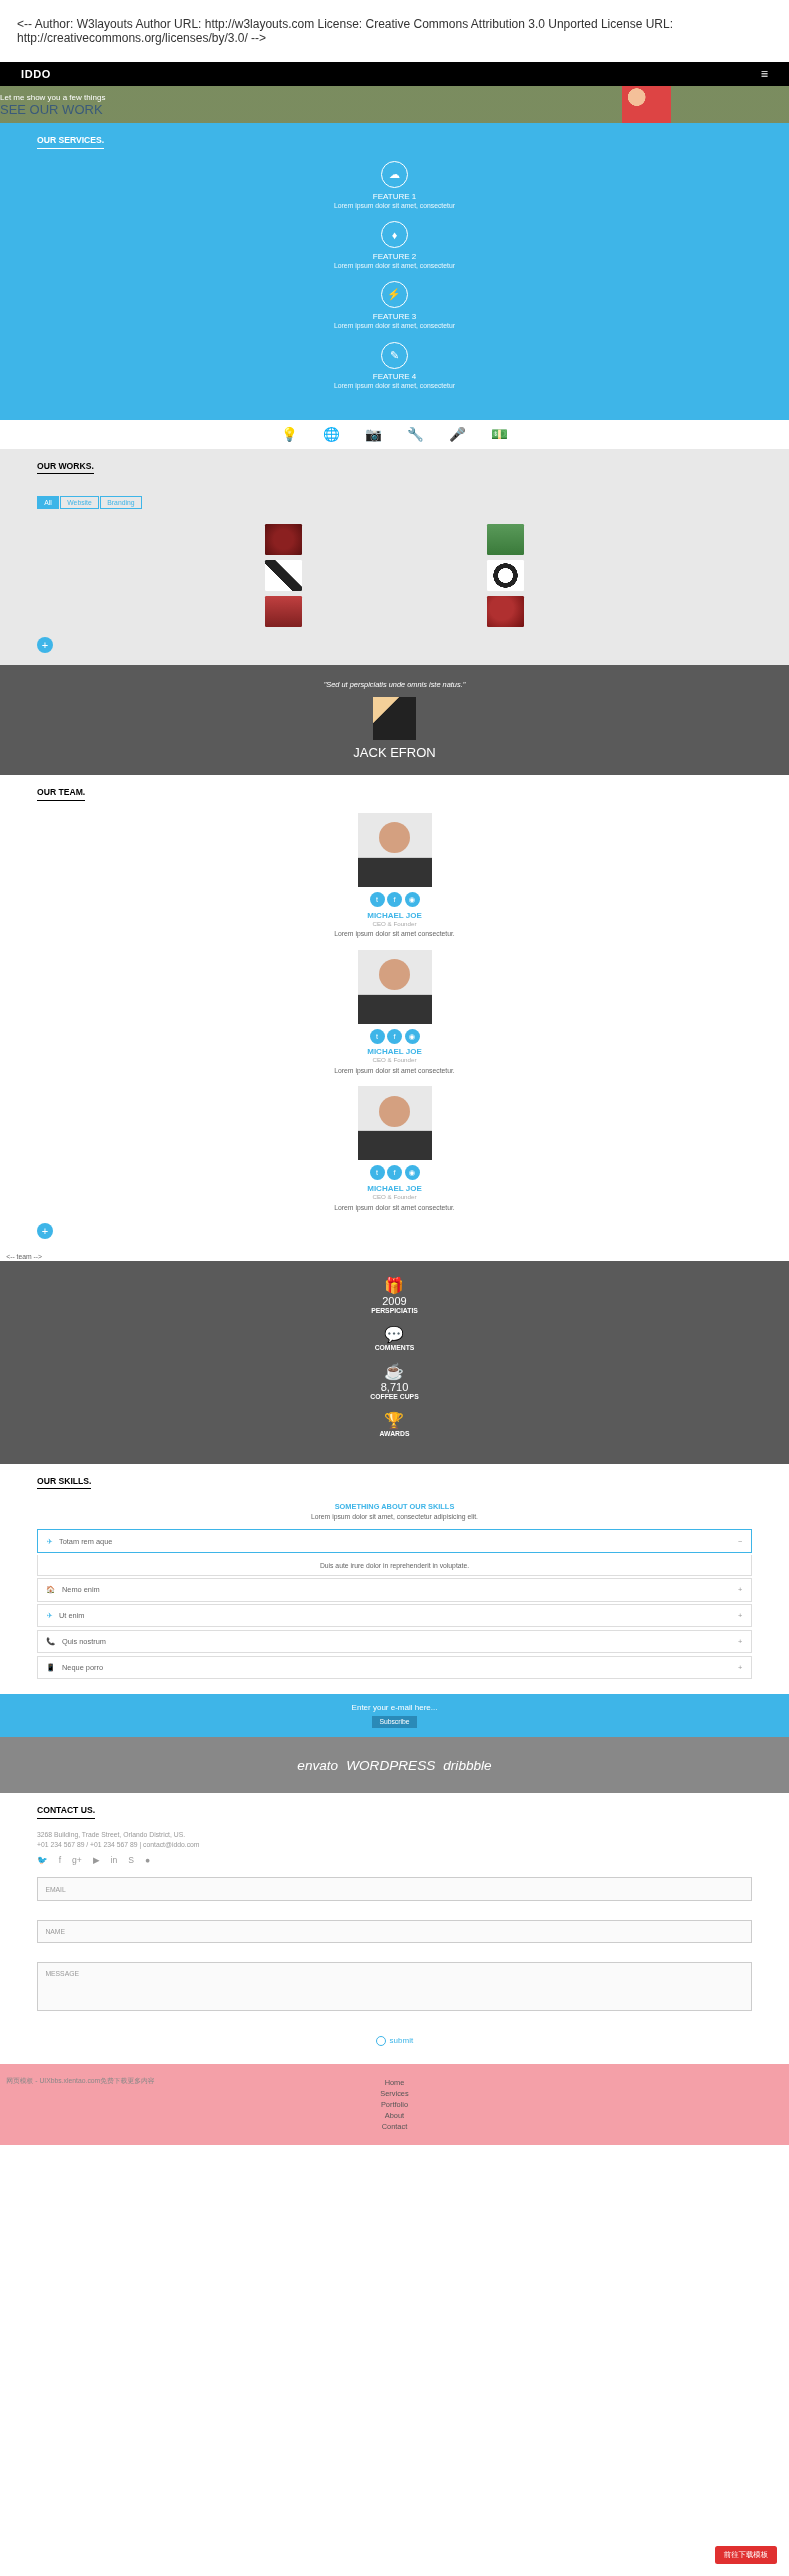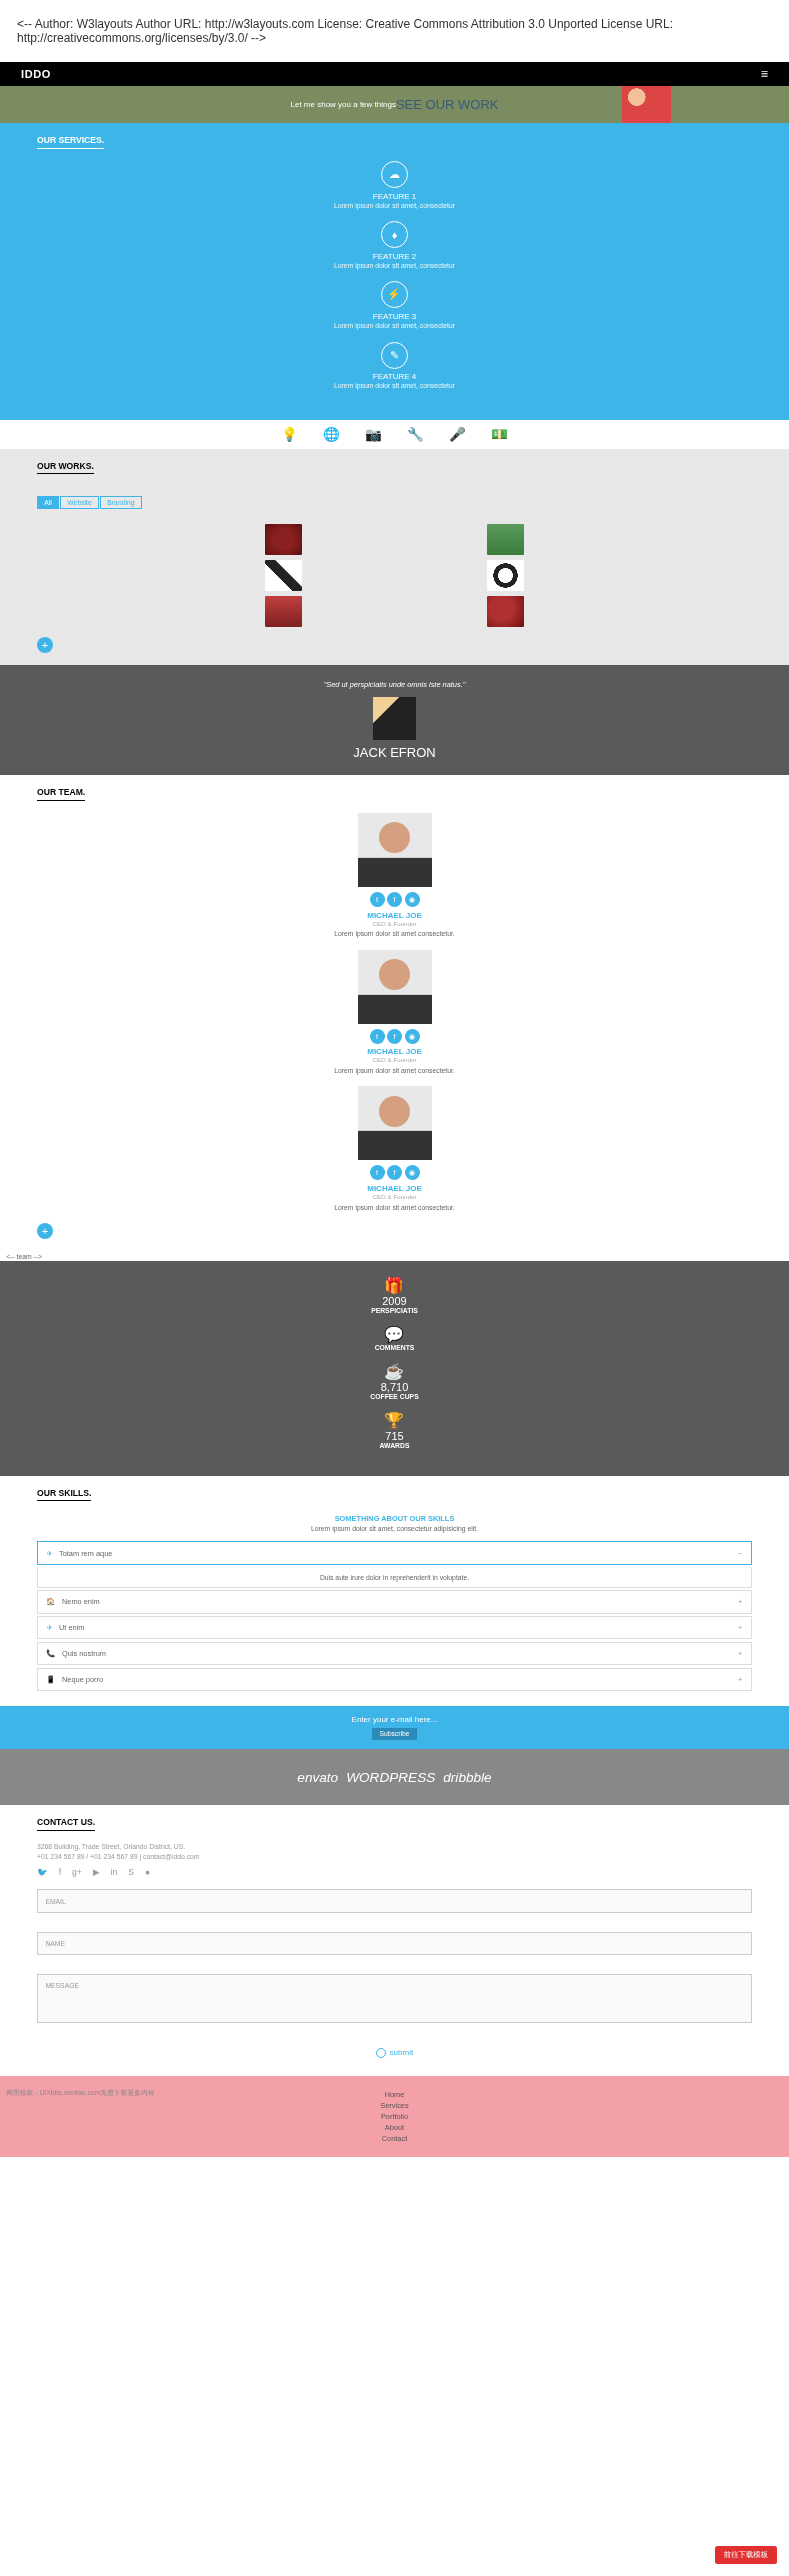--- a/index.html
+++ b/index.html
@@ -1,21 +1,21 @@
 <!DOCTYPE html>
 <html style="font-size:10px"><head>
 <meta charset="utf-8">
 <style>
 *{margin:0;padding:0;box-sizing:border-box;font-family:Arial,sans-serif}
 body{background:#fff;font-size:8px}
 .top-comment{color:#333;font-size:12px;padding:17px;background:#fff}
 .header{background:#000;color:#fff;padding:5px 21px;display:flex;justify-content:space-between;align-items:center}
 .logo{font-weight:bold;font-size:11px;letter-spacing:0.6px}
 .menu-icon{font-size:12.3px;cursor:pointer}
-.banner{background:linear-gradient(rgba(100,120,80,0.4),rgba(100,120,80,0.4)),#8a9a6a;height:37px;display:flex;flex-direction:row;align-items:center;justify-content:center;color:#fff;position:relative;overflow:hidden}
+.banner{background:linear-gradient(rgba(100,120,80,0.4),rgba(100,120,80,0.4)),#8a9a6a;height:37px;display:flex;flex-direction:column;justify-content:center;color:#fff;position:relative;overflow:hidden}
 .banner-text{font-size:8px}
 .banner-link{color:#3a5a7a;font-size:13px}
 .runner{position:absolute;right:15%;top:0;width:49px;height:37px;background:radial-gradient(circle at 30% 30%,#f4c099 20%,transparent 21%),#d44}
 .services{background:#3eb5e8;padding:12.3px 37px 18.5px}
 .section-title{color:#fff;font-weight:bold;font-size:8.6px;border-bottom:1.9px solid #fff;display:inline-block;padding-bottom:2.5px;margin-bottom:12.3px}
 .section-title.dark{color:#000;border-color:#000}
 .feature{text-align:center;color:#fff;margin-bottom:12.3px}
 .feature-icon{width:27px;height:27px;border:1.2px solid #fff;border-radius:50%;display:inline-flex;align-items:center;justify-content:center;margin-bottom:3.7px;font-size:11px}
 .feature-title{font-size:8px;margin-bottom:1.2px}
 .feature-desc{font-size:6.8px;opacity:0.9}
@@ -202,21 +202,20 @@
 <div class="stat-icon">💬</div>
 <div class="stat-label">COMMENTS</div>
     </div>
     <div class="stat">
 <div class="stat-icon">☕</div>
 <div class="stat-num">8,710</div>
 <div class="stat-label">COFFEE CUPS</div>
     </div>
     <div class="stat">
 <div class="stat-icon">🏆</div>
-<div class="stat-num">715</div>
 <div class="stat-label">AWARDS</div>
     </div>
   </div>
 
 <div class="skills">
   <div class="section-title dark">OUR SKILLS.</div>
   <div class="skills-sub">SOMETHING ABOUT OUR SKILLS</div>
   <div class="skills-desc">Lorem ipsum dolor sit amet, consectetur adipisicing elit.</div>
   <div id="accordion">
       <div class="accordion open">

